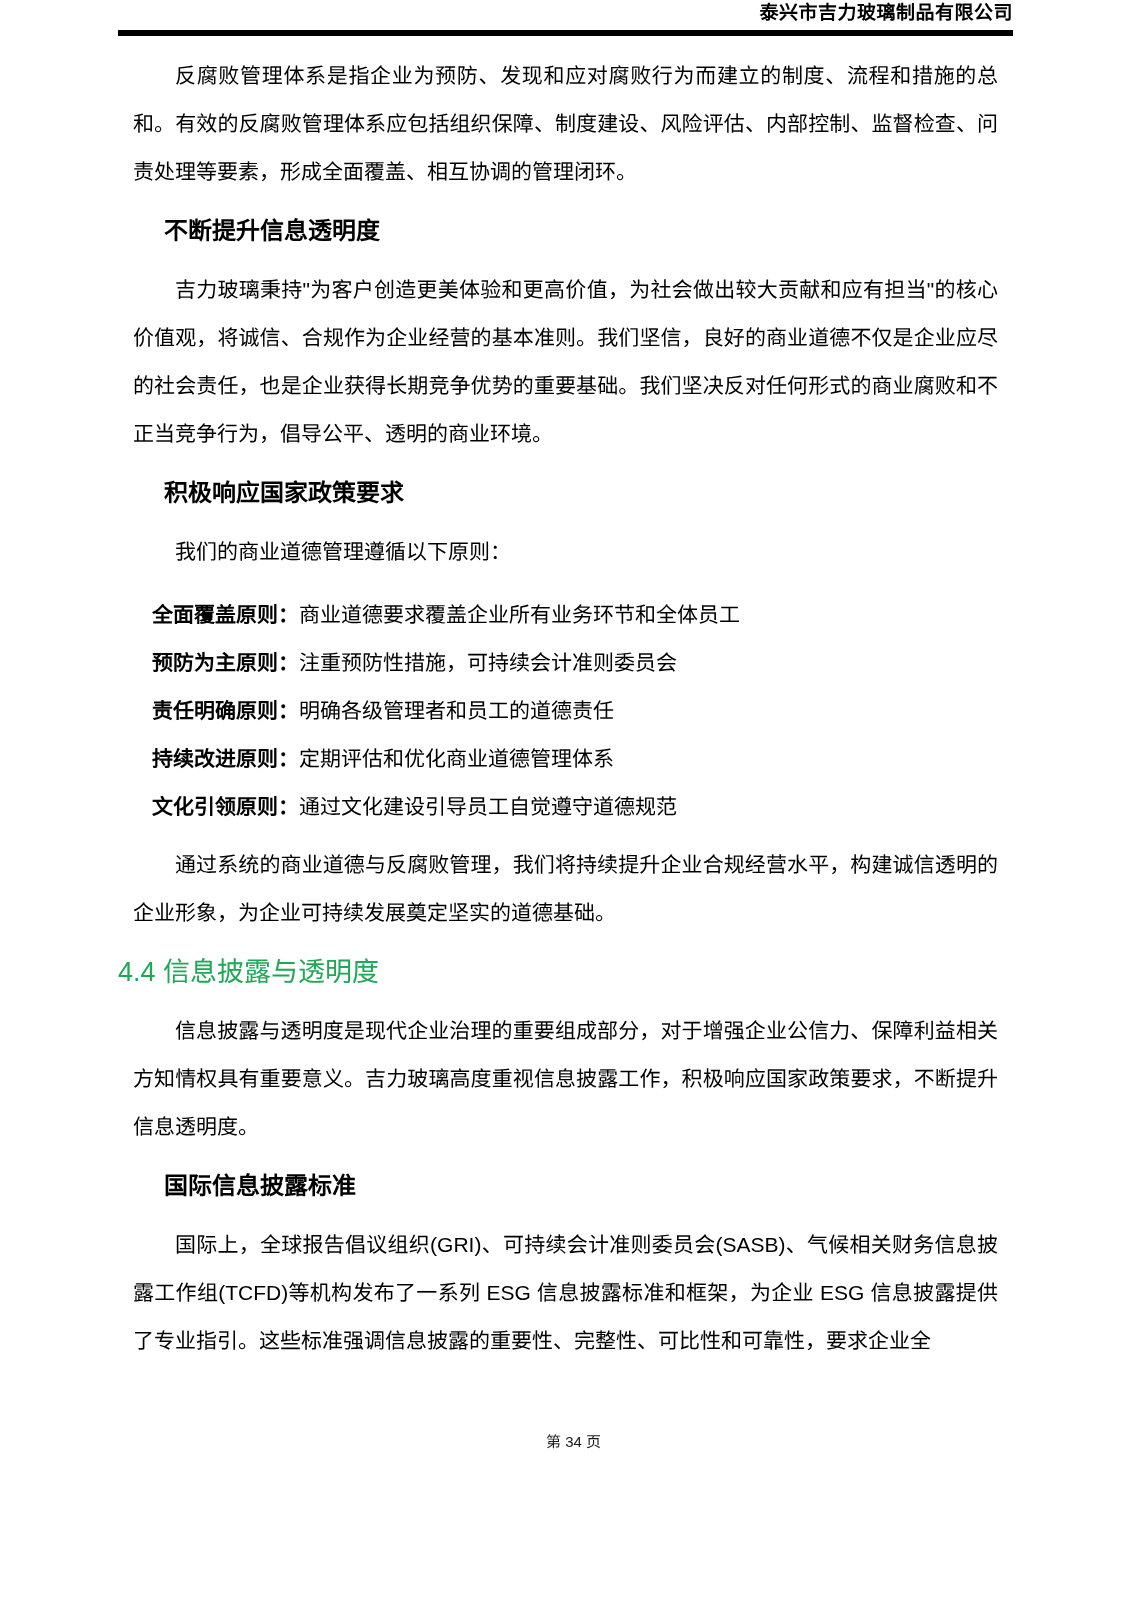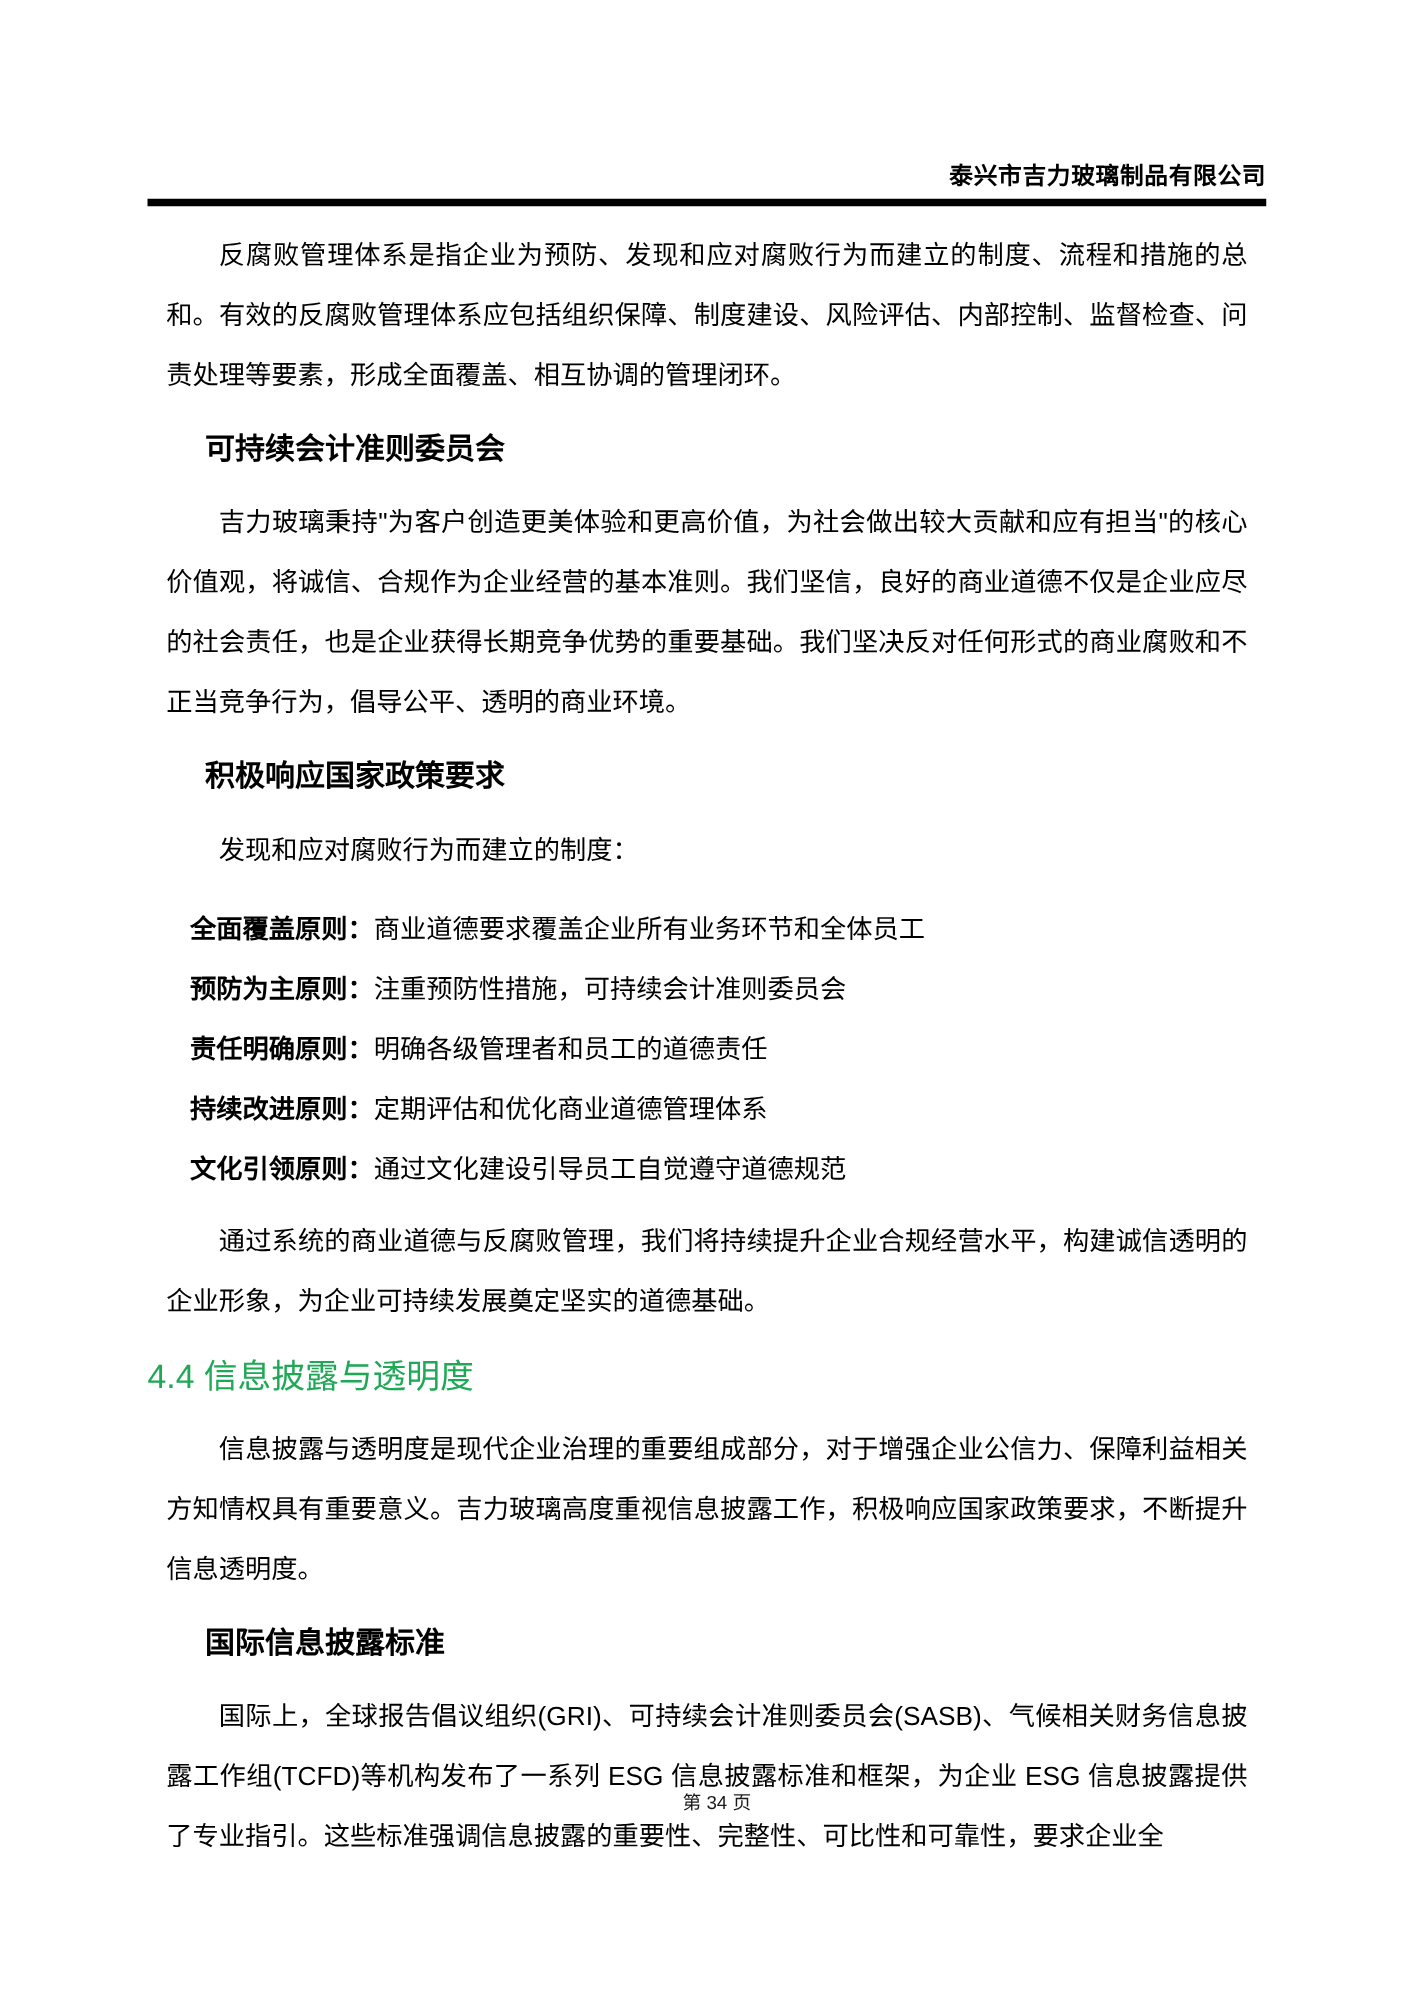--- a/index.html
+++ b/index.html
@@ -15,21 +15,20 @@
   .page {
     position: relative;
     width: 1131px;
     height: 1600px;
     background: #ffffff;
     padding: 0 118px;
     overflow: hidden;
   }
   
   .header {
-    padding-top: 129px;
   }
   .company {
     text-align: right;
     font-size: 19px;
     font-weight: 700;
     line-height: 26px;
     letter-spacing: 0.5px;
   }
   .header-rule {
     margin-top: 4px;
@@ -85,27 +84,27 @@
 
 <div class="page">
 
   <div class="header">
     <div class="company">泰兴市吉力玻璃制品有限公司</div>
     <div class="header-rule"></div>
   </div>
 
   <p class="para first">反腐败管理体系是指企业为预防、发现和应对腐败行为而建立的制度、流程和措施的总和。有效的反腐败管理体系应包括组织保障、制度建设、风险评估、内部控制、监督检查、问责处理等要素，形成全面覆盖、相互协调的管理闭环。</p>
 
-  <h2 class="section">可持续会计准则委员会</h2>
+  <h2 class="section">不断提升信息透明度</h2>
 
   <p class="para">吉力玻璃秉持"为客户创造更美体验和更高价值，为社会做出较大贡献和应有担当"的核心价值观，将诚信、合规作为企业经营的基本准则。我们坚信，良好的商业道德不仅是企业应尽的社会责任，也是企业获得长期竞争优势的重要基础。我们坚决反对任何形式的商业腐败和不正当竞争行为，倡导公平、透明的商业环境。</p>
 
   <h2 class="section">积极响应国家政策要求</h2>
 
-  <p class="para">发现和应对腐败行为而建立的制度：</p>
+  <p class="para">我们的商业道德管理遵循以下原则：</p>
 
   <div class="principles">
     <p class="principle">
       <span class="label">全面覆盖原则：</span><span>商业道德要求覆盖企业所有业务环节和全体员工</span>
     </p>
     <p class="principle">
       <span class="label">预防为主原则：</span><span>注重预防性措施，可持续会计准则委员会</span>
     </p>
     <p class="principle">
       <span class="label">责任明确原则：</span><span>明确各级管理者和员工的道德责任</span>

